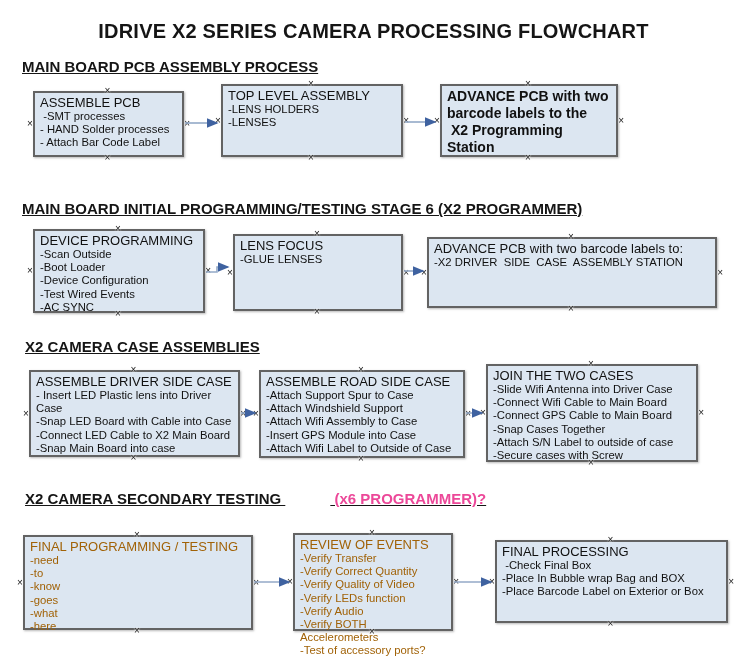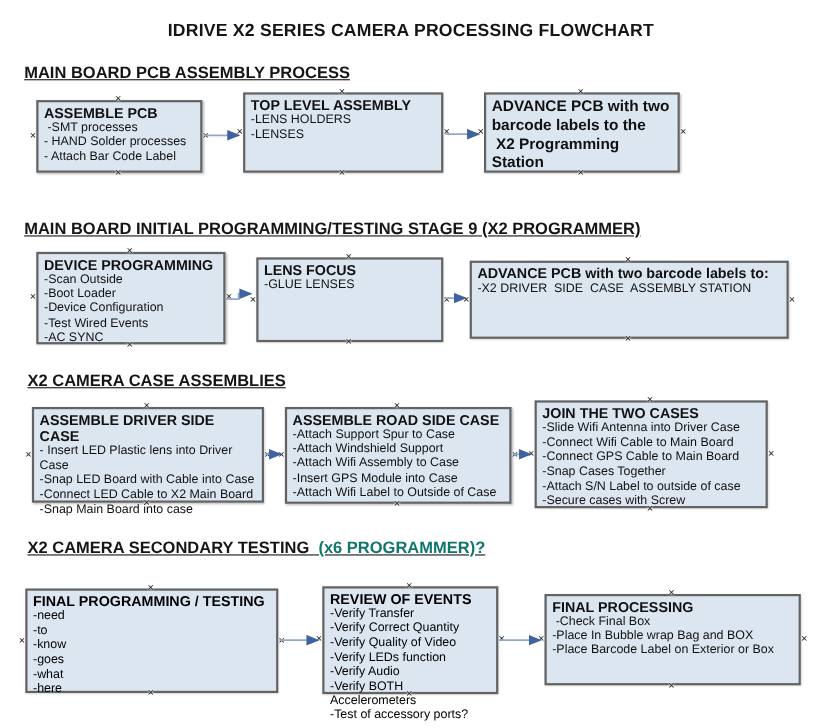--- a/index.html
+++ b/index.html
@@ -2,55 +2,55 @@
 <html><head>
 <meta charset="utf-8">
 <style>
   html,body{margin:0;padding:0;background:#fff;}
   #stage{
     position:relative;width:747px;height:662px;background:#ffffff;overflow:hidden;
     font-family:"Liberation Sans",sans-serif;color:#111;
   }
   .title{
     position:absolute;top:20px;left:0;width:100%;text-align:center;
-    font-size:16px;font-weight:bold;letter-spacing:.2px;color:#151515;
+    font-size:20px;font-weight:bold;letter-spacing:.2px;color:#151515;
   }
   .section-h{
     position:absolute;font-size:15px;font-weight:bold;color:#151515;white-space:pre;text-decoration:underline;
   }
-  .section-h .suffix{color:#0f766e;}
+  .section-h .suffix{color:#ec4899;margin-left:45px;}
   .node{
     position:absolute;background:#dce6f1;border:2px solid #636363;
     box-sizing:border-box;padding:2px 5px;box-shadow:1px 1px 2px rgba(125,125,125,.55);
   }
-  .box-title{font-weight:bold;font-size:13px;line-height:15px;white-space:pre-wrap;color:#111;}
+  .box-title{font-weight:normal;font-size:13px;line-height:15px;white-space:pre-wrap;color:#111;}
   .box-title:empty{display:none;}
   .item{font-size:11.3px;line-height:13.2px;white-space:pre-wrap;color:#111;}
-  .node.red .box-title,.node.red .item{color:#000000;}
+  .node.red .box-title,.node.red .item{color:#a16207;}
   .node.callout .item{font-weight:bold;font-size:14px;line-height:17px;}
   .handle{
     position:absolute;font-size:10px;line-height:8px;color:#1a1a1a;
     text-shadow:0 0 2px #fff,0 0 2px #fff;pointer-events:none;
   }
   .ht{top:-6px;left:50%;margin-left:-4px;}
   .hb{bottom:-7px;left:50%;margin-left:-4px;}
   .hl{left:-8px;top:50%;margin-top:-4px;}
   .hr{right:-8px;top:50%;margin-top:-4px;}
   #arrows{position:absolute;left:0;top:0;width:747px;height:662px;pointer-events:none;}
   #arrows polyline{fill:none;stroke:#93a9c7;stroke-width:1.6;}
 </style>
 </head>
 <body>
 
 <div id="stage">
 
   <div class="title">IDRIVE X2  SERIES CAMERA PROCESSING FLOWCHART</div>
 
   <div class="section-h" style="left:22px;top:58px;"><span>MAIN BOARD PCB ASSEMBLY PROCESS</span></div>
-  <div class="section-h" style="left:22px;top:200px;"><span>MAIN BOARD INITIAL PROGRAMMING/TESTING STAGE 9 (X2 PROGRAMMER)</span></div>
+  <div class="section-h" style="left:22px;top:200px;"><span>MAIN BOARD INITIAL PROGRAMMING/TESTING STAGE 6 (X2 PROGRAMMER)</span></div>
   <div class="section-h" style="left:25px;top:338px;"><span>X2 CAMERA CASE ASSEMBLIES</span></div>
   <div class="section-h" style="left:25px;top:490px;"><span>X2 CAMERA SECONDARY TESTING </span><span class="suffix"> (x6 PROGRAMMER)?</span></div>
 
   <div class="node" style="left:33px;top:91px;width:151px;height:66px;">
     <div class="box-title">ASSEMBLE PCB</div>
     <div>
         <div class="item"> -SMT processes</div>
         <div class="item">- HAND Solder processes</div>
         <div class="item">- Attach Bar Code Label</div>
       </div>

